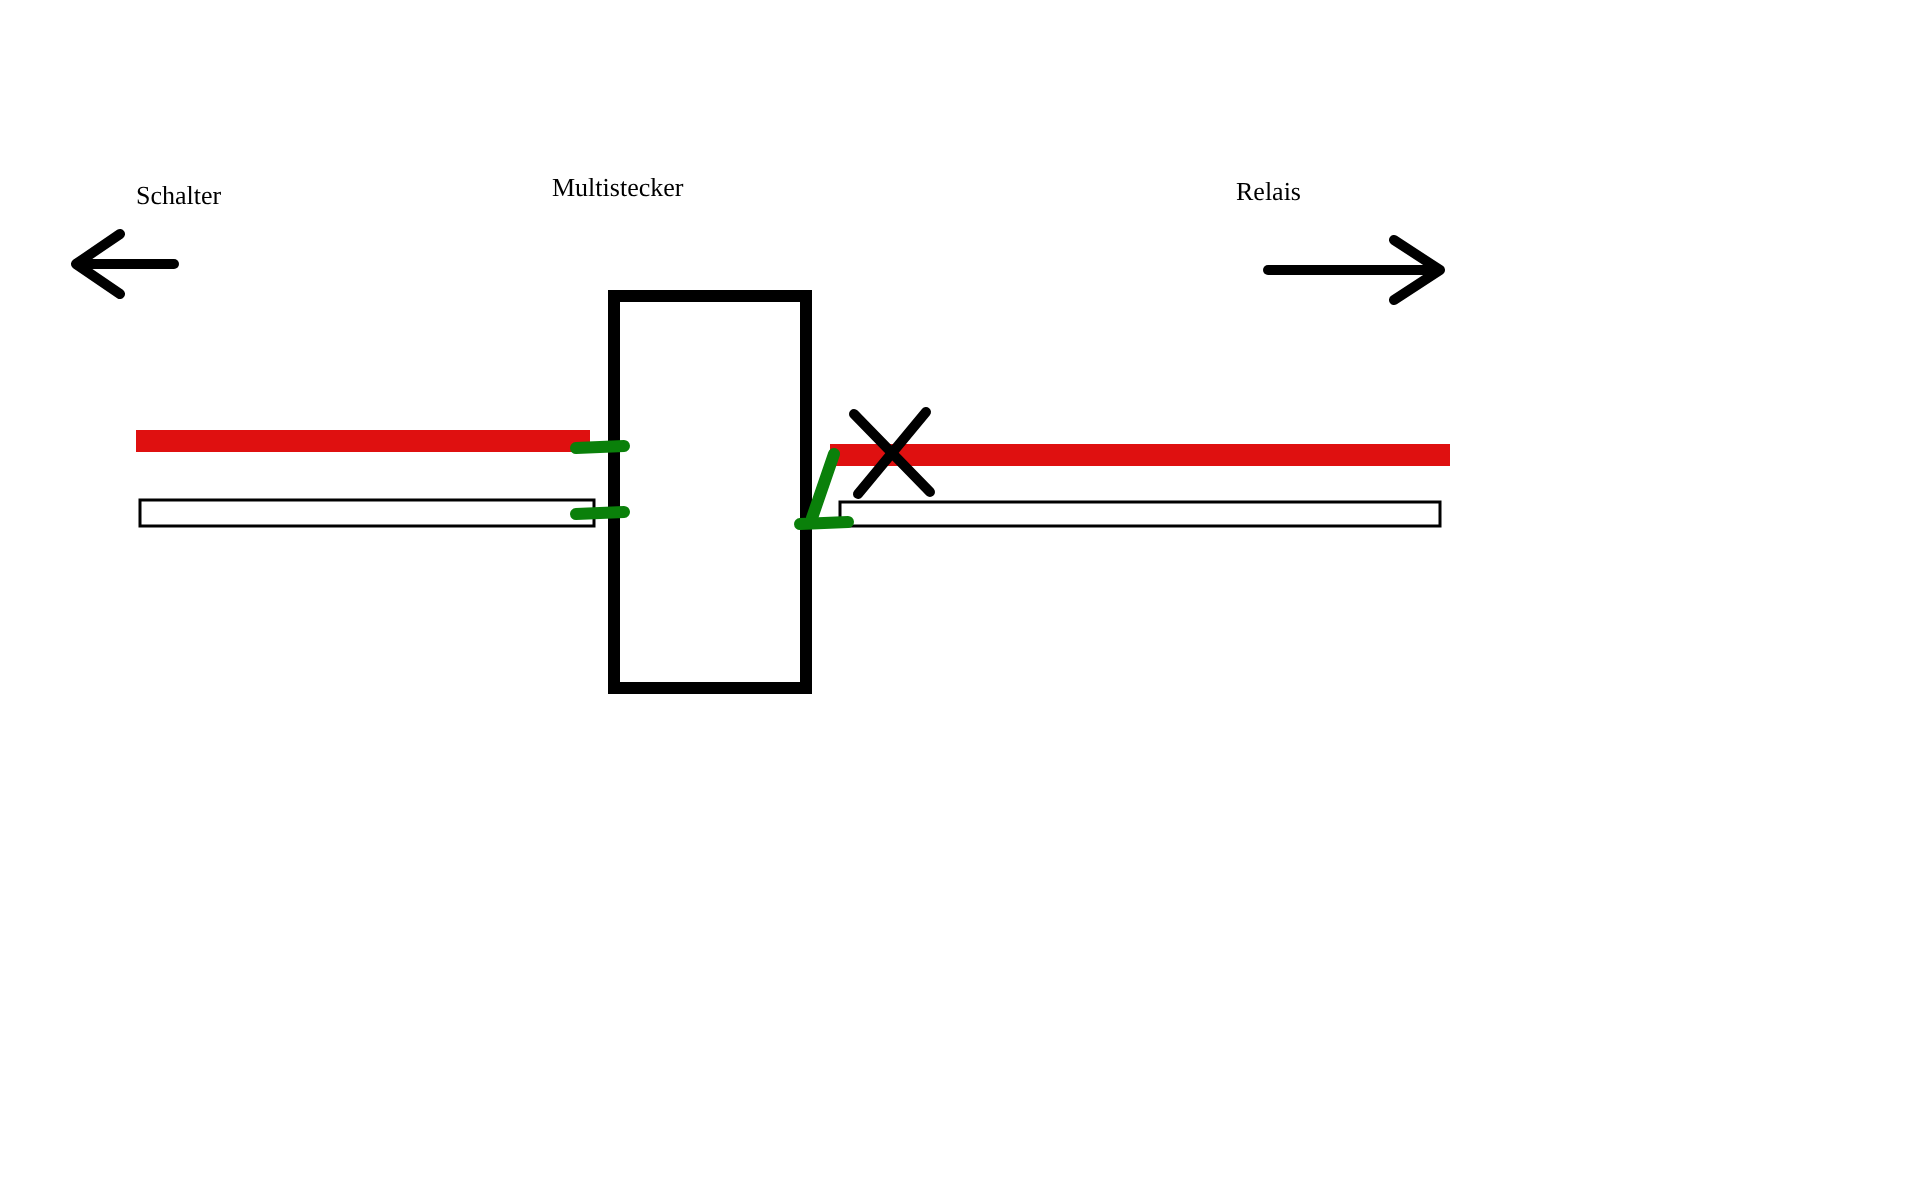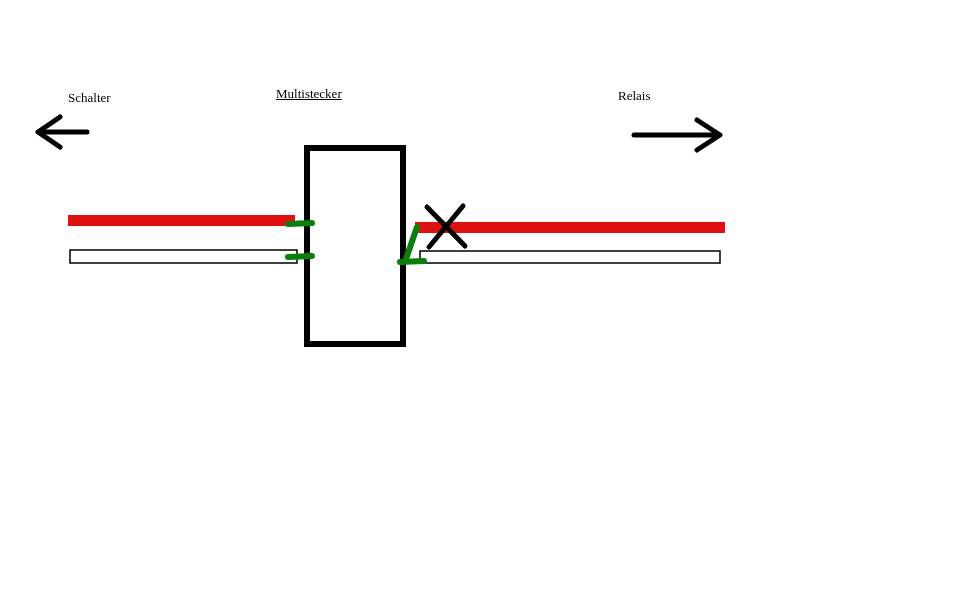--- a/index.html
+++ b/index.html
@@ -15,21 +15,21 @@
     font-family: "Liberation Serif", serif;
     overflow: hidden;
   }
   .diagram-label {
     position: absolute;
     font-size: 13px;
     color: var(--ink-black, #000000);
     white-space: nowrap;
   }
   .label-schalter     { left: 24px;  top: 90px; margin-left: 44px; }
-  .label-multistecker { left: 276px; top: 86px; text-decoration: underline; }
+  .label-multistecker { left: 276px; top: 86px; }
   .label-relais       { left: 618px; top: 88px; }
   .drawing-svg {
     position: absolute;
     left: 0;
     top: 0;
   }
   .ink-stroke {
     stroke: var(--ink-black, #000000);
     fill: none;
   }

